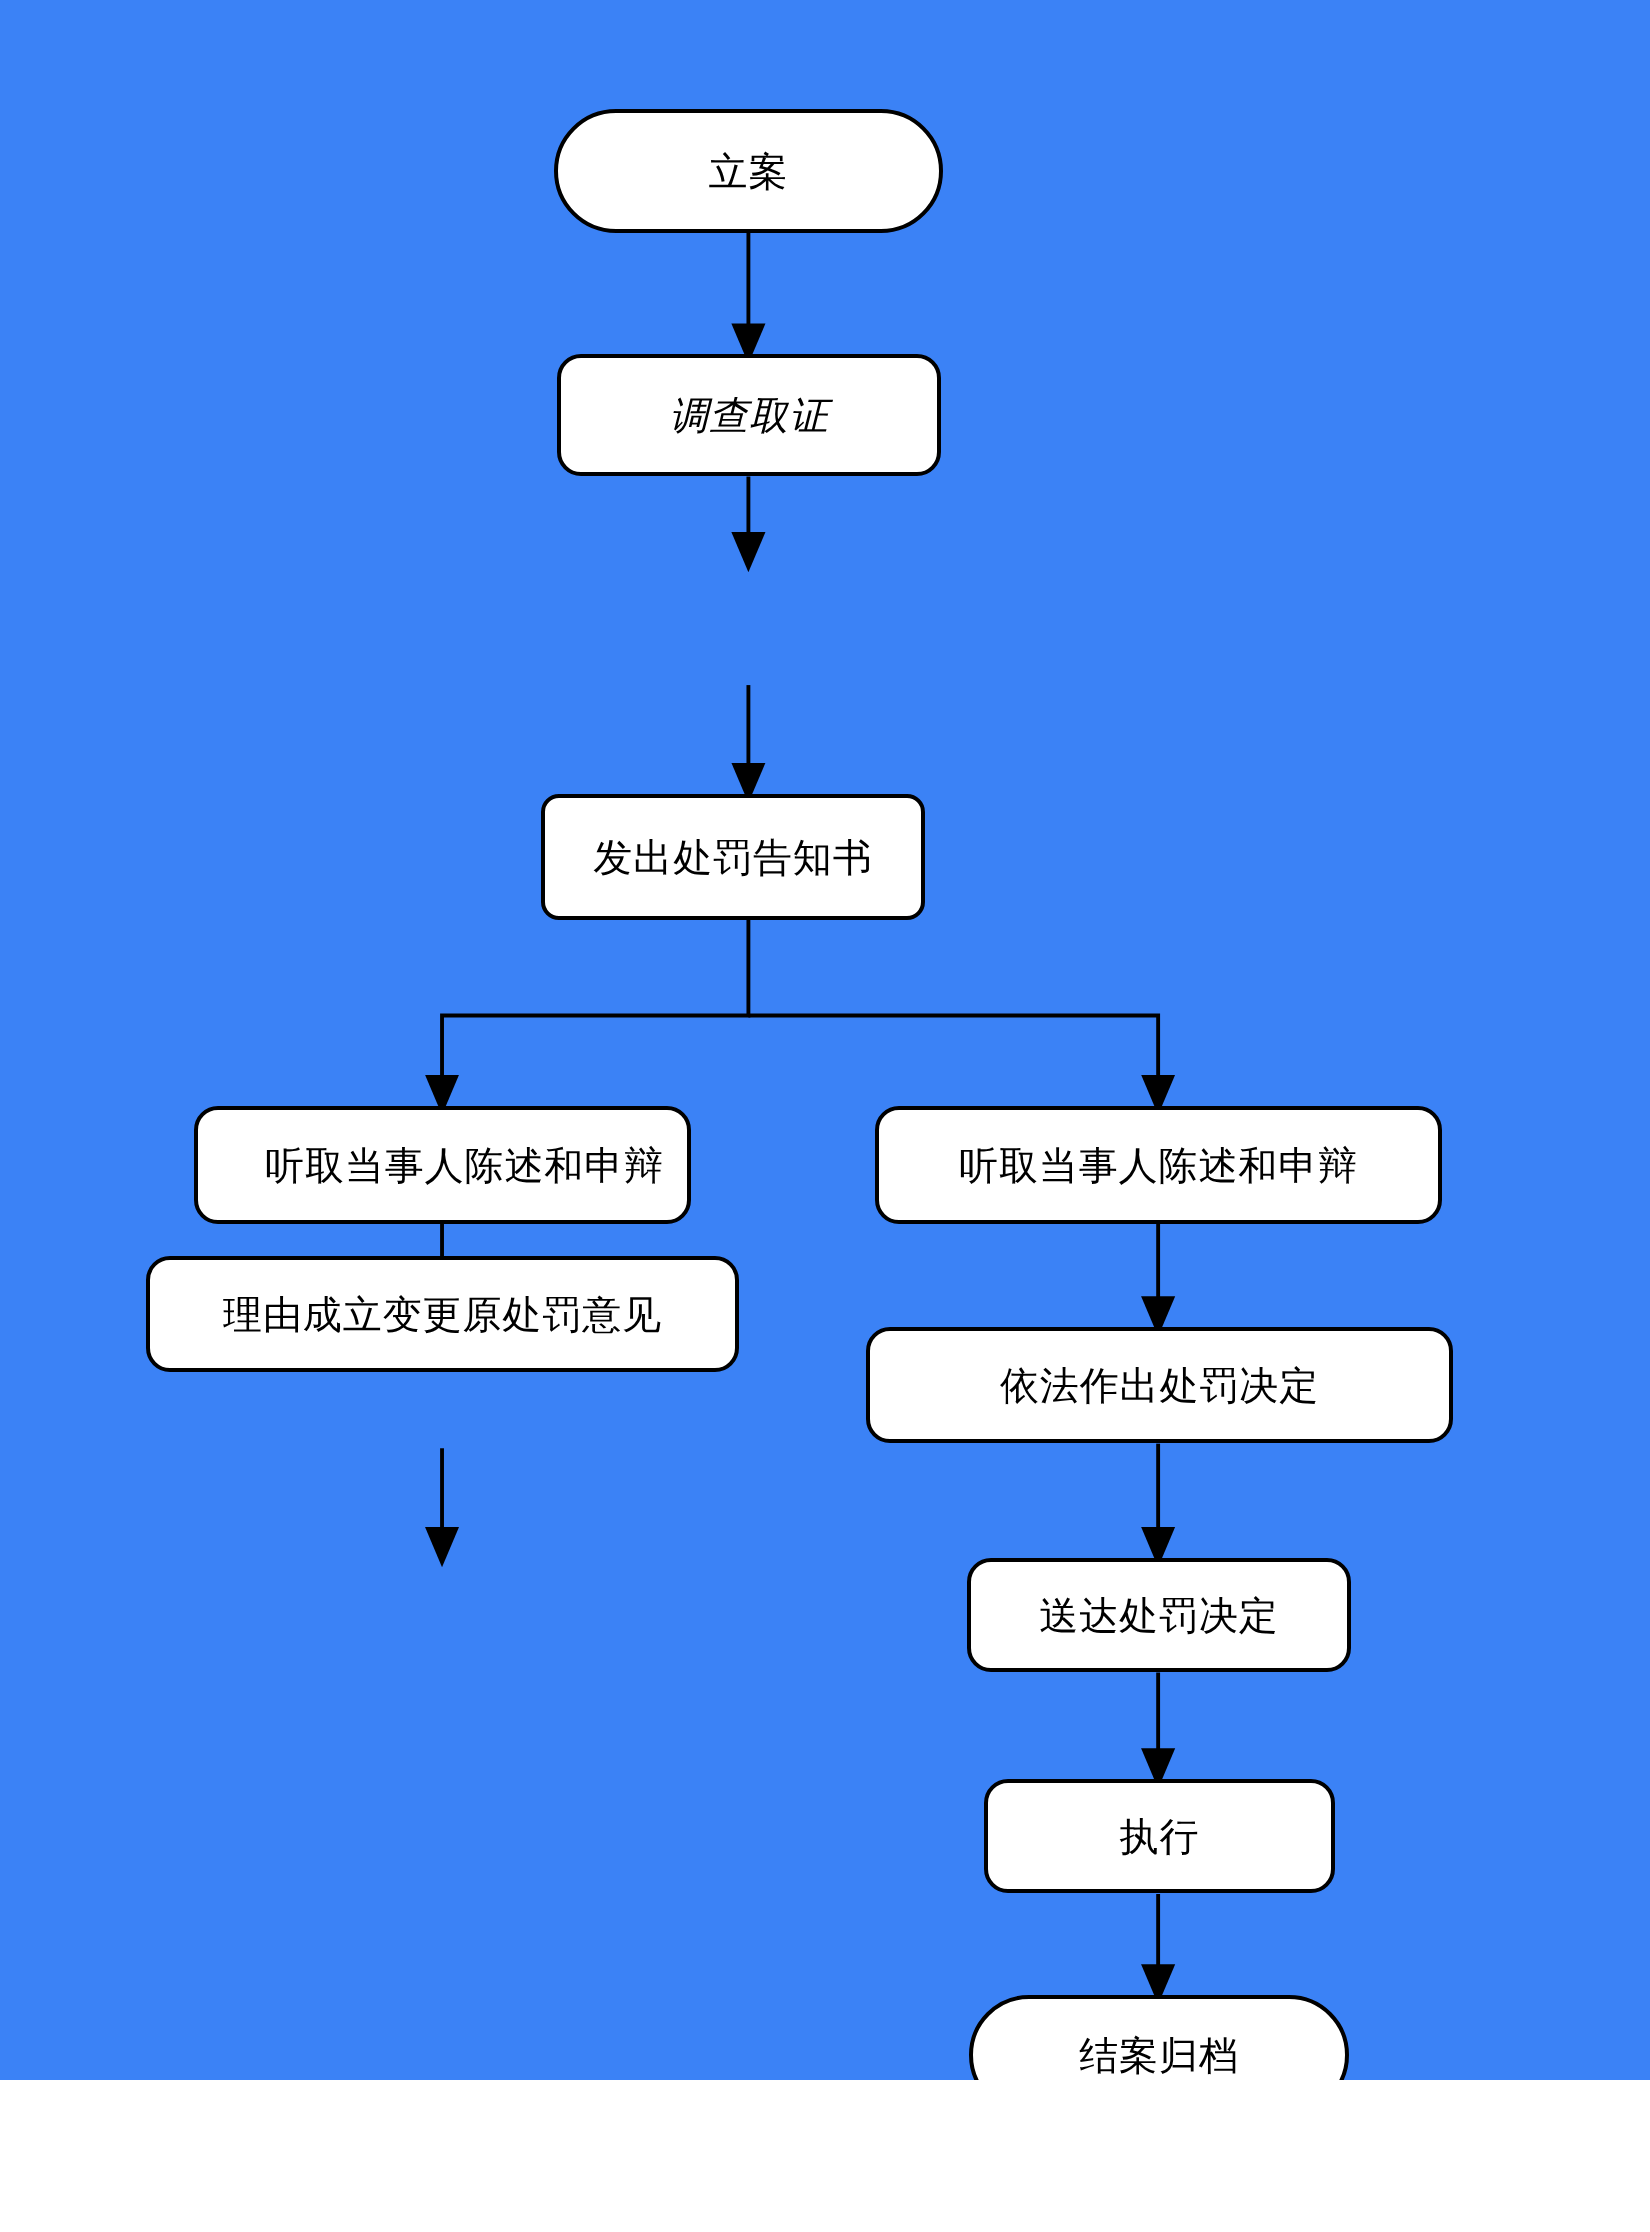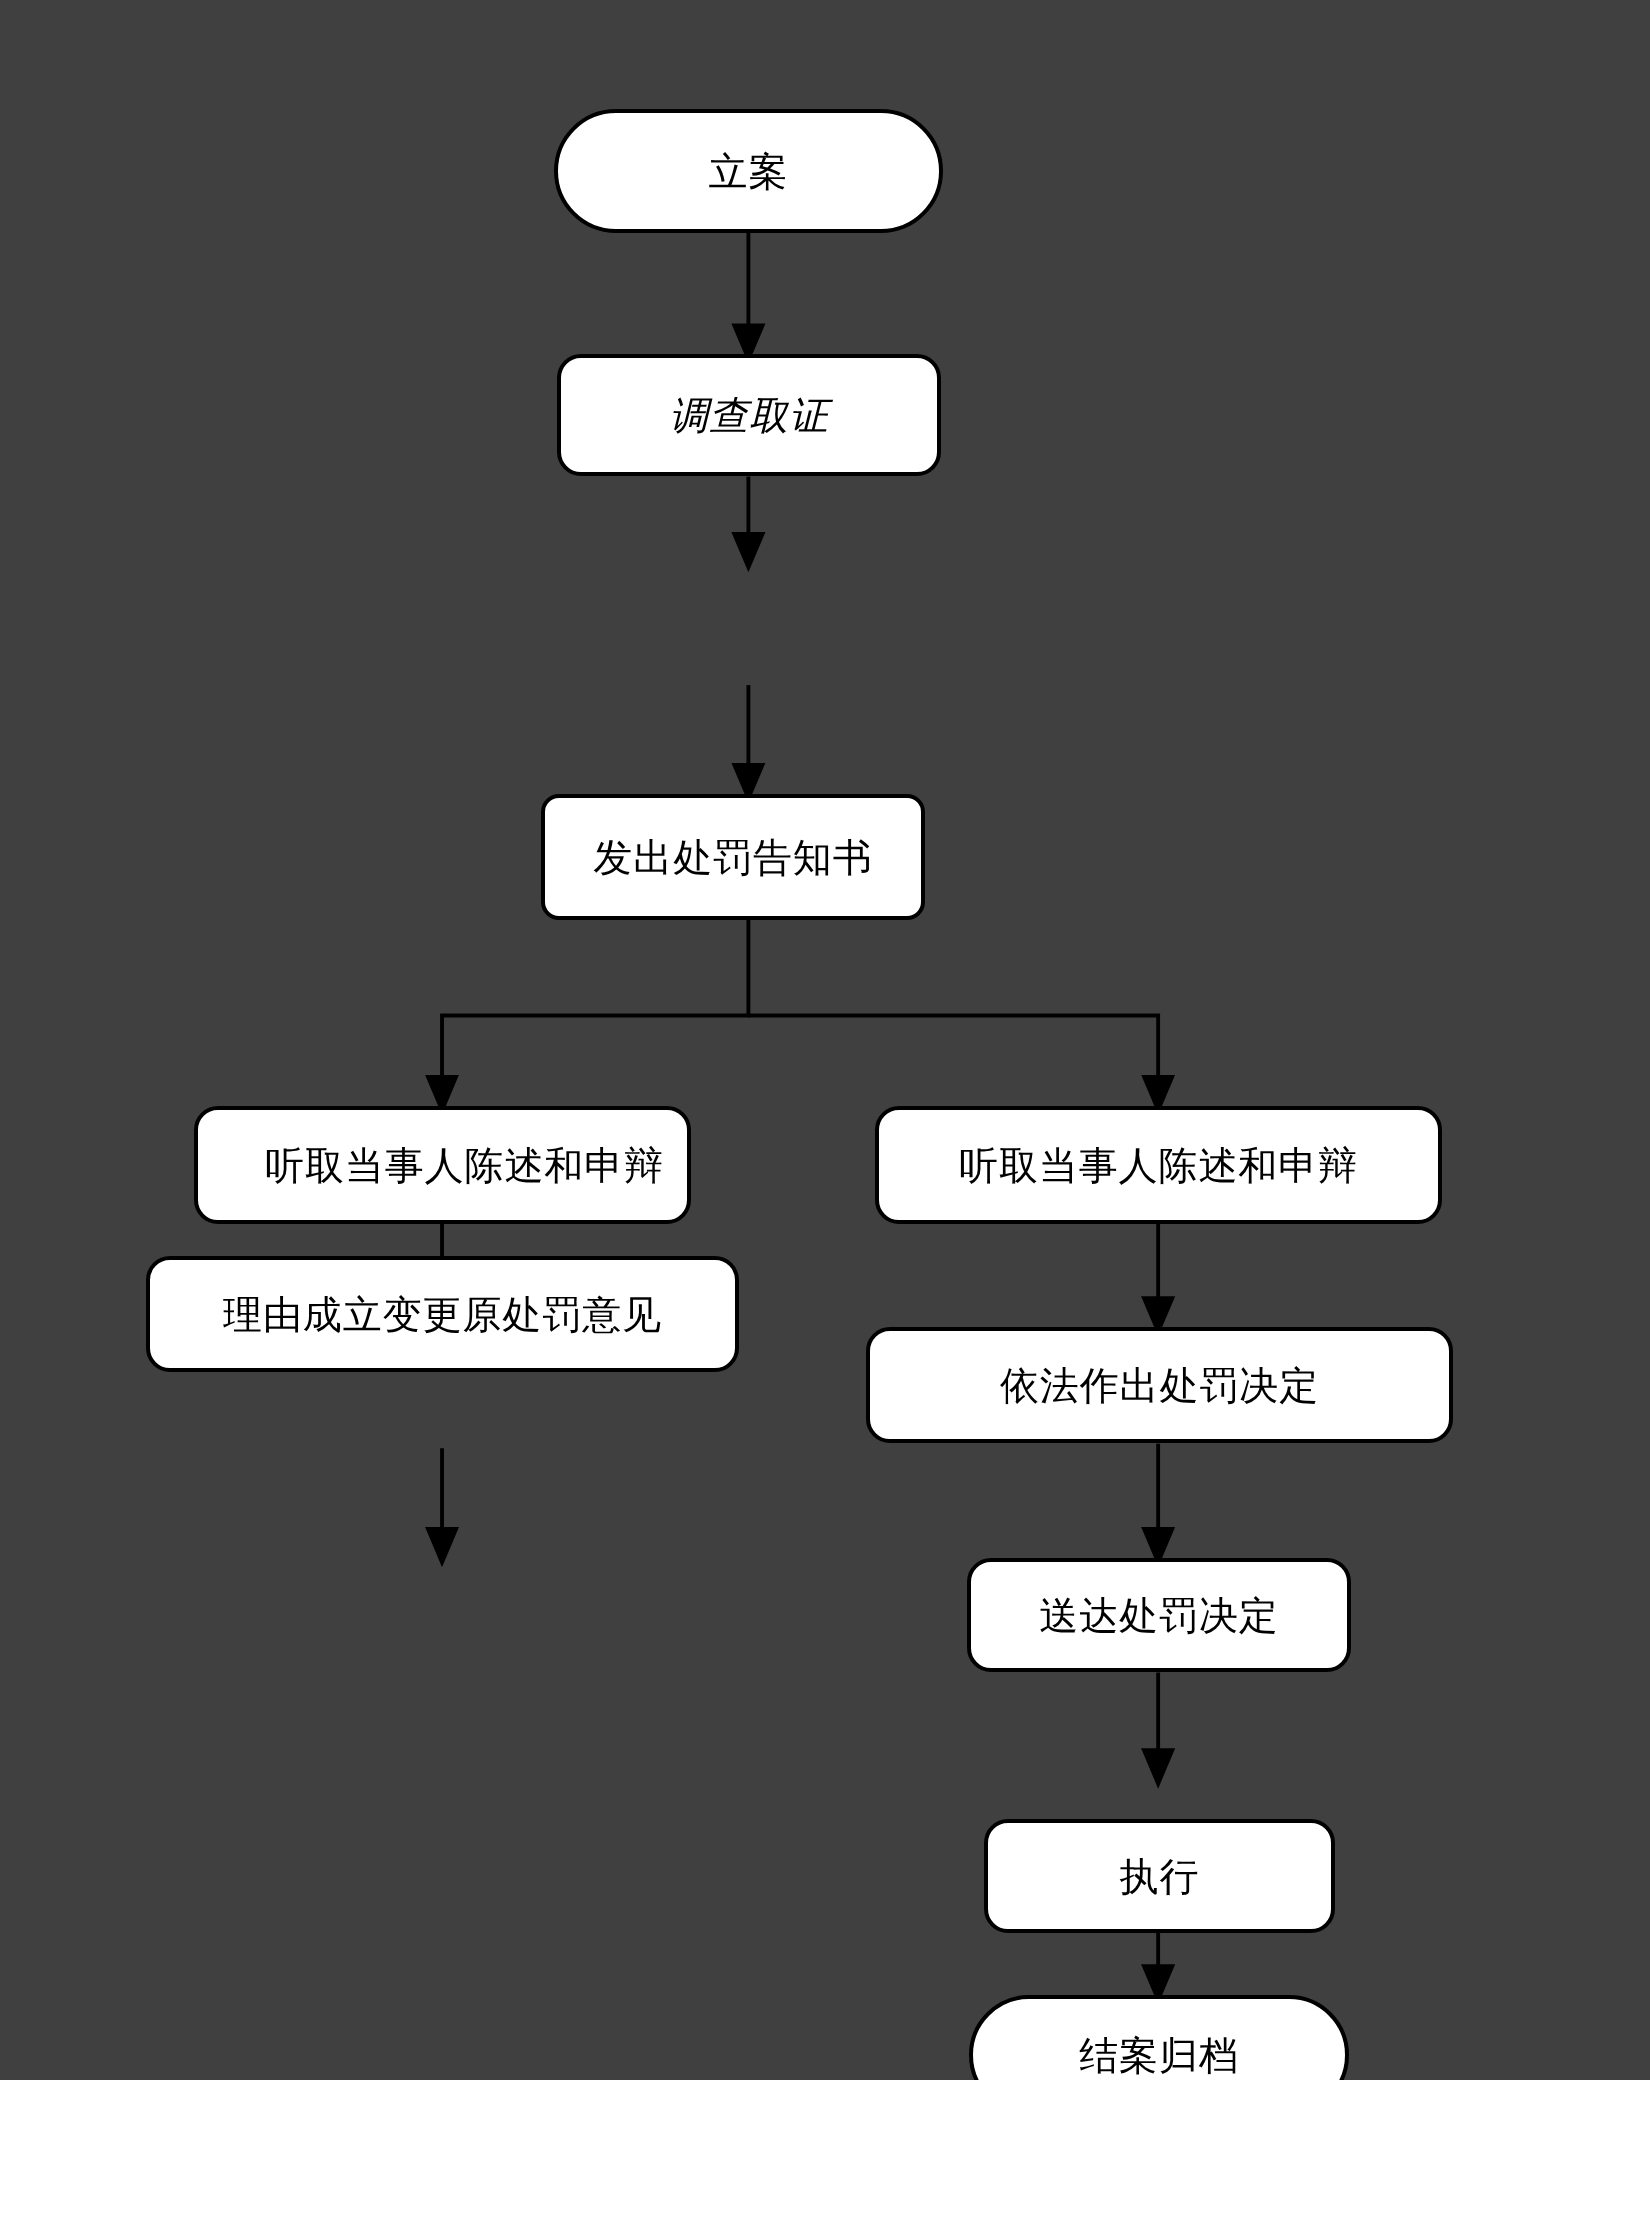--- a/index.html
+++ b/index.html
@@ -5,21 +5,21 @@
 <style>
   html, body {
     margin: 0;
     padding: 0;
     background: #ffffff;
   }
   #canvas {
     position: relative;
     width: 1650px;
     height: 2080px;
-    background: #404040;
+    background: #3b82f6;
     overflow: hidden;
     font-family: "DejaVu Sans", "Liberation Sans", sans-serif;
   }
   #flow-svg {
     position: absolute;
     left: 0;
     top: 0;
     width: 1650px;
     height: 2233px;
   }
@@ -109,21 +109,21 @@
 
   <div class="node process" style="left:866px; top:1327px; width:587px; height:116px;">
     <span class="node-label">依法作出处罚决定</span>
   </div>
 
 
   <div class="node process" style="left:967px; top:1558px; width:384px; height:114px;">
     <span class="node-label">送达处罚决定</span>
   </div>
 
-  <div class="node process" style="left:984px; top:1779px; width:351px; height:114px;margin-top:40px;">
+  <div class="node process" style="left:984px; top:1779px; width:351px; height:114px;">
     <span class="node-label">执行</span>
   </div>
 
   <div class="node terminator" style="left:969px; top:1995px; width:380px; height:120px;">
     <span class="node-label">结案归档</span>
   </div>
 
 </div>
 
 

